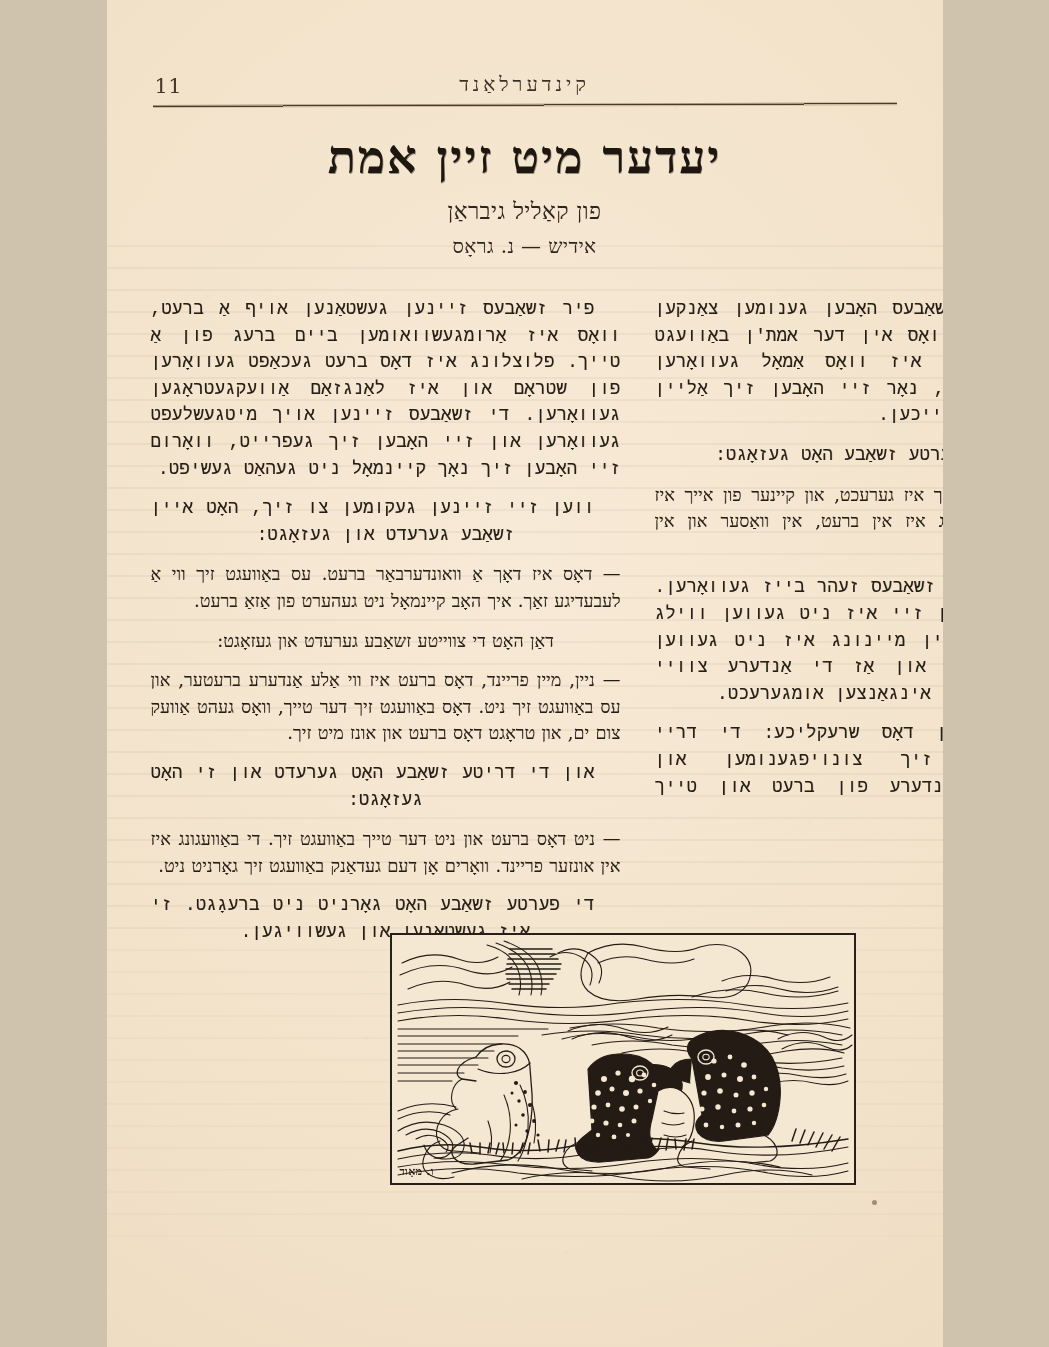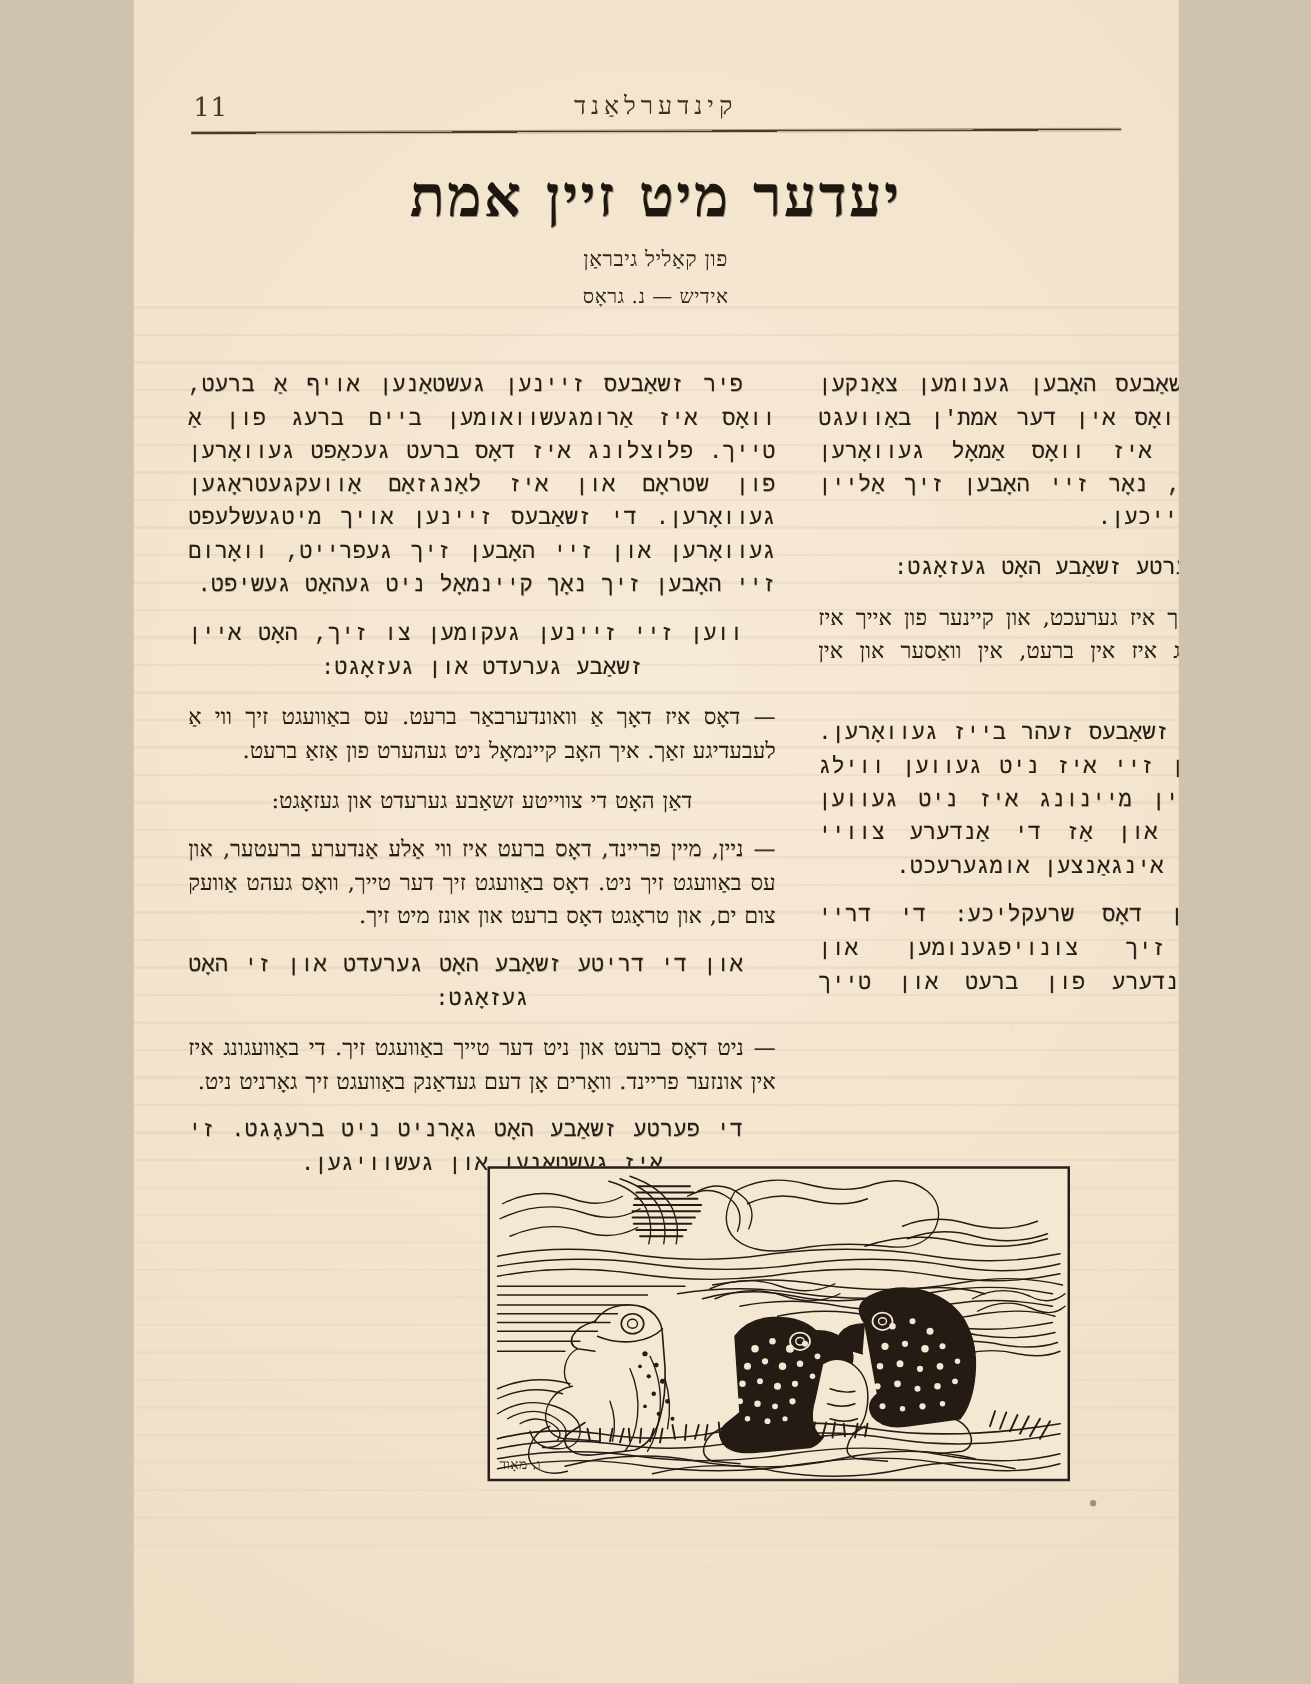--- a/index.html
+++ b/index.html
@@ -104,26 +104,26 @@
     font-weight: 700;
     font-size: 46px;
     letter-spacing: 2px;
     color: #1d170f;
     line-height: 1.12;
     text-shadow: 0.7px 0.5px 0 rgba(40,30,18,.45);
   }
   .byline-author,
   .byline-translator {
     font-family: "DejaVu Serif", "Liberation Serif", serif;
-    font-size: 17px;
+    font-size: 23px;
     color: #2e251a;
     margin-top: 14px;
     letter-spacing: .4px;
   }
-  .byline-translator { margin-top: 9px; font-size: 16px; }
+  .byline-translator { margin-top: 9px; font-size: 20px; }
 
   
   .columns {
     position: absolute;
     top: 296px;
     left: 44px;
     right: 44px;
     display: flex;
     flex-direction: row-reverse;
     gap: 34px;
@@ -162,20 +162,21 @@
   }
   .illustration svg { display: block; width: 100%; height: 100%; }
   .illus-signature {
     position: absolute;
     left: 8px;
     bottom: 5px;
     font-family: "DejaVu Serif", "Liberation Serif", serif;
     font-size: 11px;
     color: #2a2018;
     letter-spacing: .3px;
+    font-weight: bold;
   }
   .smudge {
     position: absolute;
     right: 66px;
     top: 1200px;
     width: 5px;
     height: 5px;
     border-radius: 50%;
     background: rgba(60,45,25,.45);
   }

